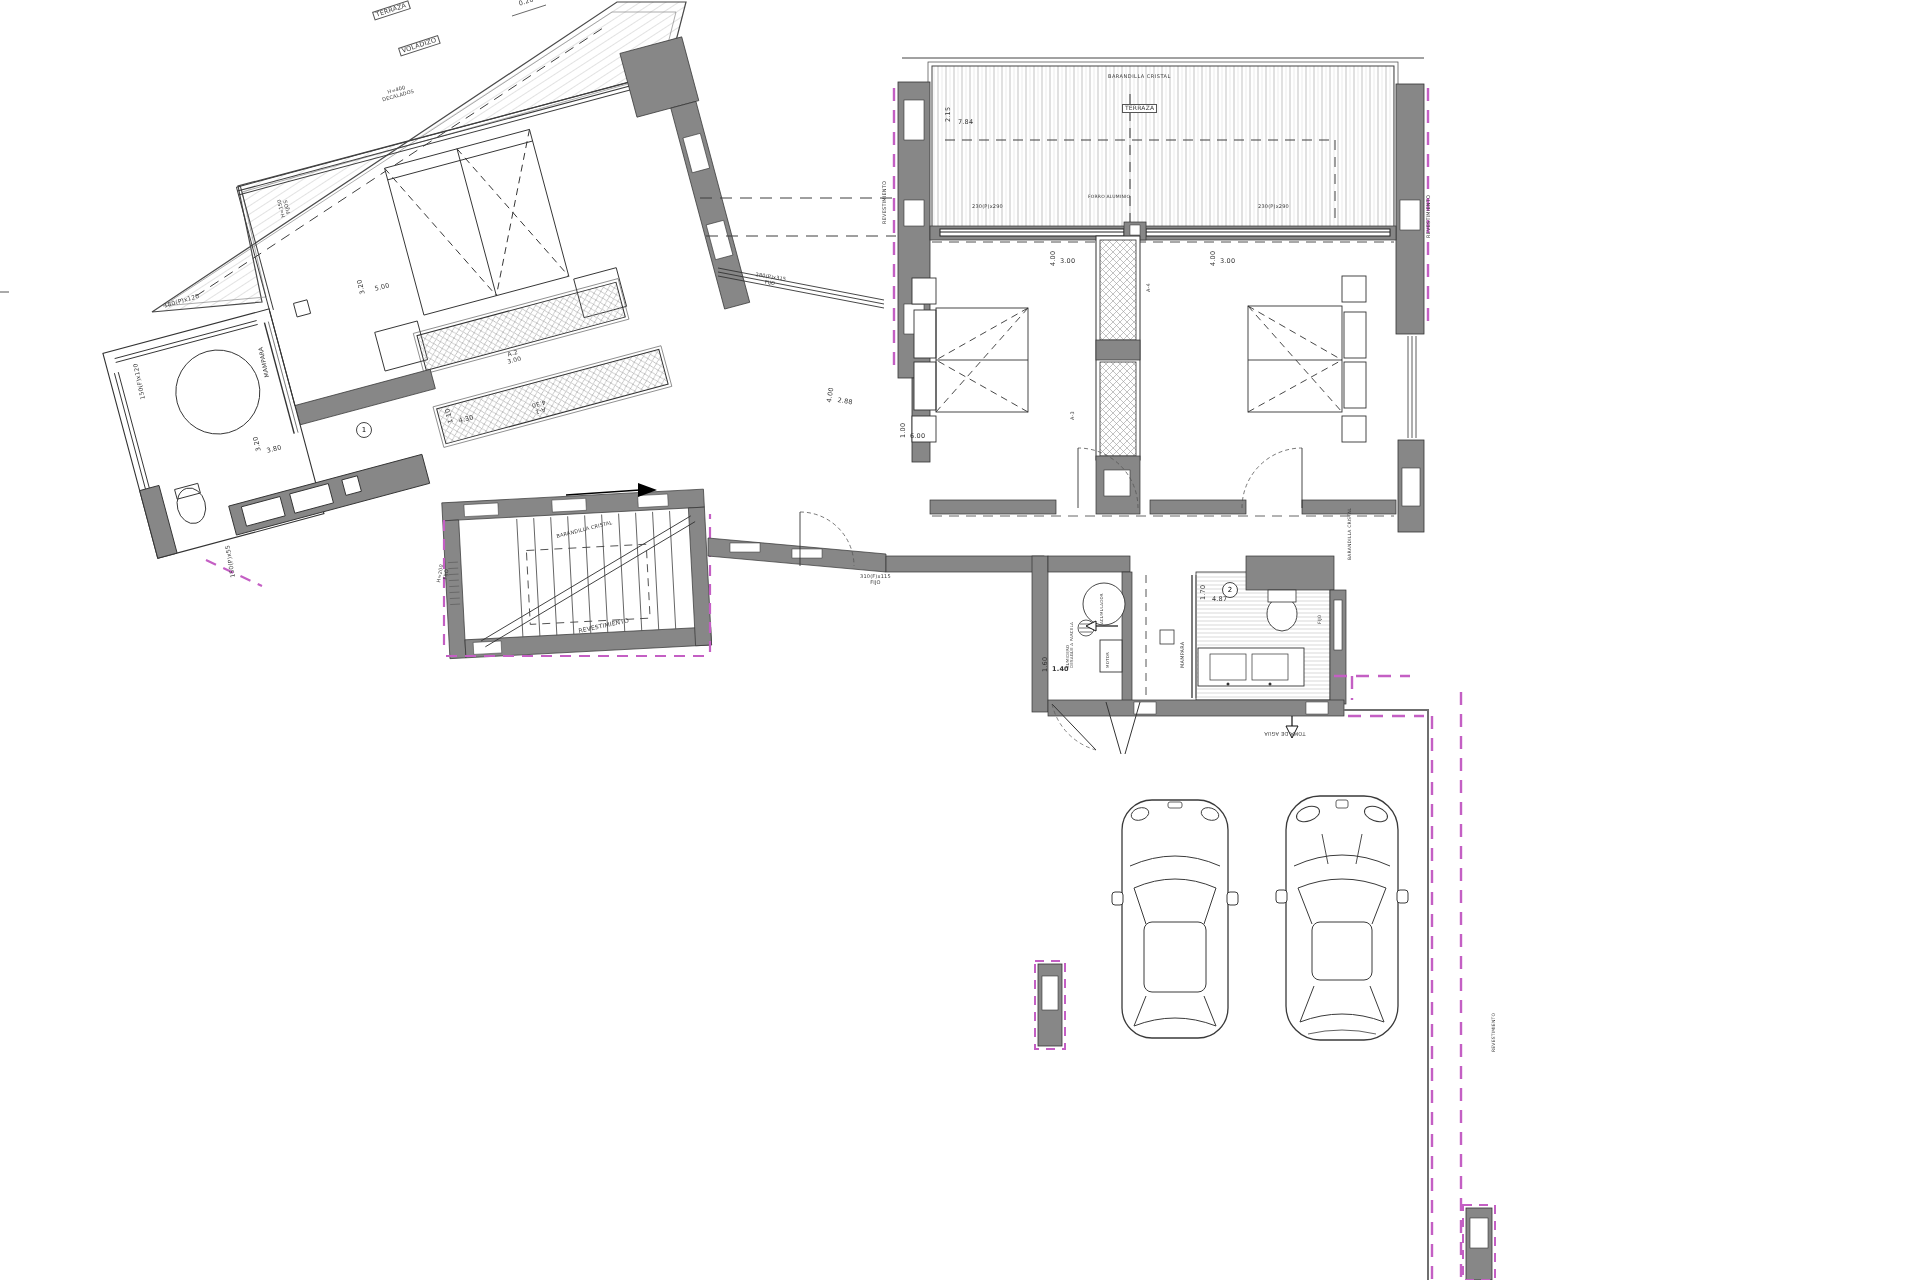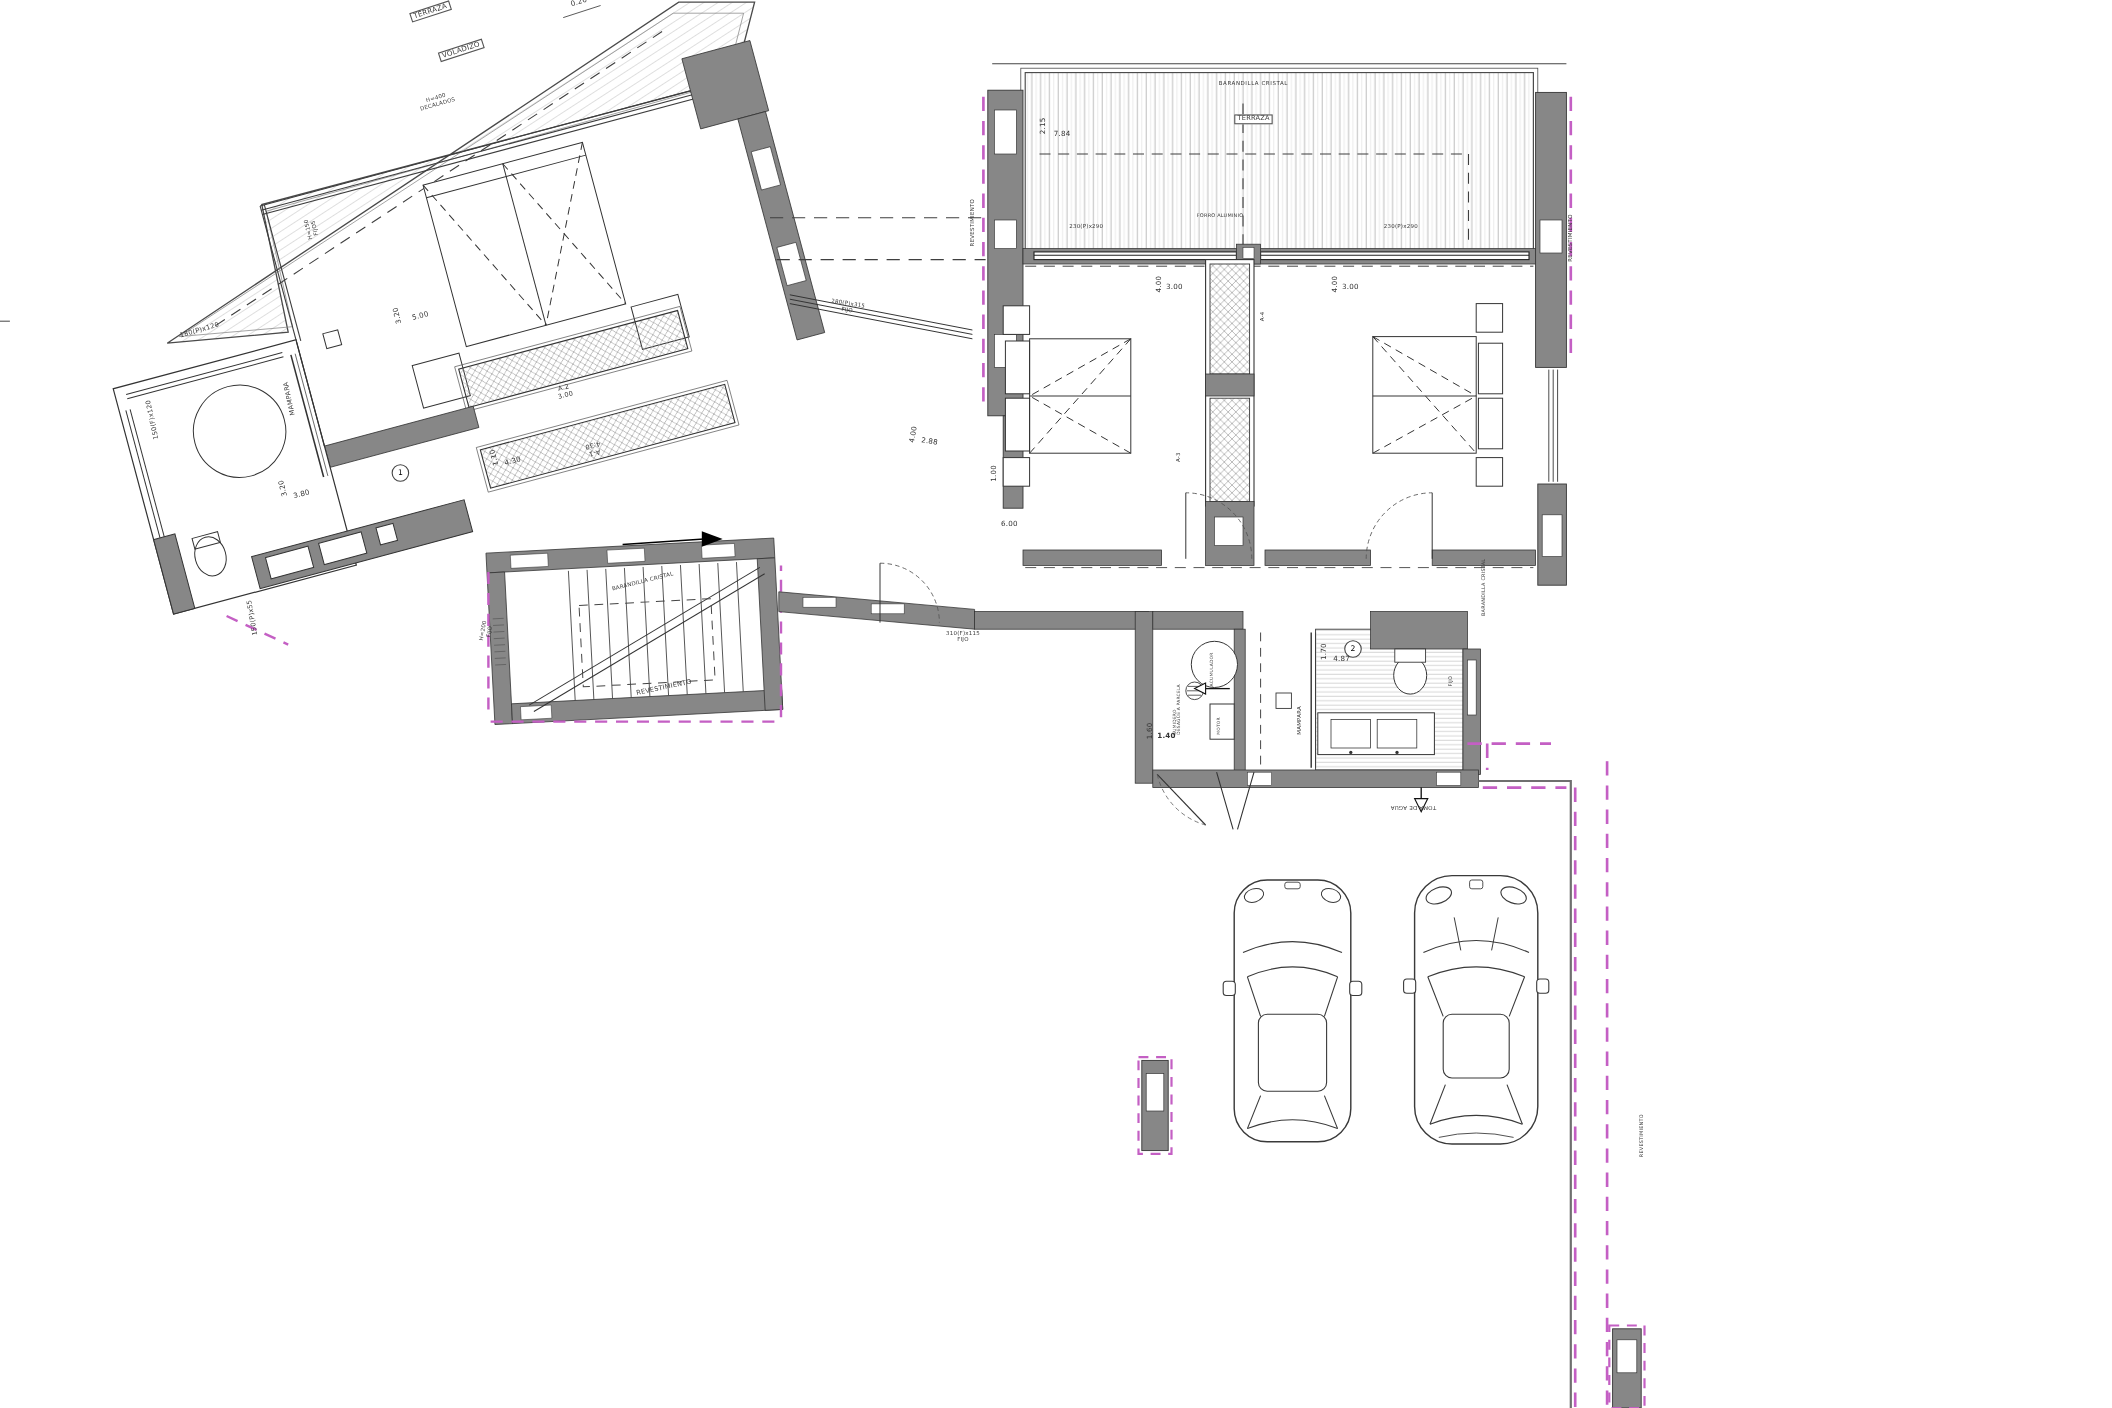--- a/index.html
+++ b/index.html
@@ -360,21 +360,21 @@
 <div class="lbl tiny" style="left:1088px;top:195px;font-size:4.5px;">FORRO ALUMINIO</div>
 <div class="lbl tiny" style="left:882px;top:224px;transform:rotate(-90deg);">REVESTIMIENTO</div>
 <div class="lbl tiny" style="left:1426px;top:238px;transform:rotate(-90deg);">REVESTIMIENTO</div>
 <div class="lbl dim" style="left:1050px;top:266px;transform:rotate(-90deg);">4.00</div>
 <div class="lbl dim" style="left:1060px;top:258px;">3.00</div>
 <div class="lbl dim" style="left:1210px;top:266px;transform:rotate(-90deg);">4.00</div>
 <div class="lbl dim" style="left:1220px;top:258px;">3.00</div>
 <div class="lbl tiny" style="left:1146px;top:292px;transform:rotate(-90deg);">A-4</div>
 <div class="lbl tiny" style="left:1070px;top:420px;transform:rotate(-90deg);">A-3</div>
 <div class="lbl dim" style="left:900px;top:438px;transform:rotate(-90deg);">1.00</div>
-<div class="lbl dim" style="left:910px;top:433px;margin-top:40px;">6.00</div>
+<div class="lbl dim" style="left:910px;top:433px;">6.00</div>
 <div class="lbl tiny" style="left:1348px;top:560px;transform:rotate(-90deg);font-size:4.5px;">BARANDILLA CRISTAL</div>
 <div class="lbl dim" style="left:1200px;top:600px;transform:rotate(-90deg);">1.70</div>
 <div class="lbl dim" style="left:1212px;top:596px;">4.87</div>
 <div class="circ" style="position:absolute;left:1222px;top:582px;">2</div>
 <div class="lbl tiny" style="left:1180px;top:668px;transform:rotate(-90deg);">MAMPARA</div>
 <div class="lbl tiny" style="left:1100px;top:624px;transform:rotate(-90deg);font-size:4px;">ACUMULADOR</div>
 <div class="lbl tiny" style="left:1066px;top:668px;transform:rotate(-90deg);font-size:4px;"><span>SUMIDERO</span><br><span>DESAGÜE A PARCELA</span></div>
 <div class="lbl tiny" style="left:1106px;top:668px;transform:rotate(-90deg);font-size:4px;">MOTOR</div>
 <div class="lbl dim" style="left:1042px;top:672px;transform:rotate(-90deg);">1.60</div>
 <div class="lbl dim" style="left:1052px;top:666px;font-weight:bold;">1.40</div>

